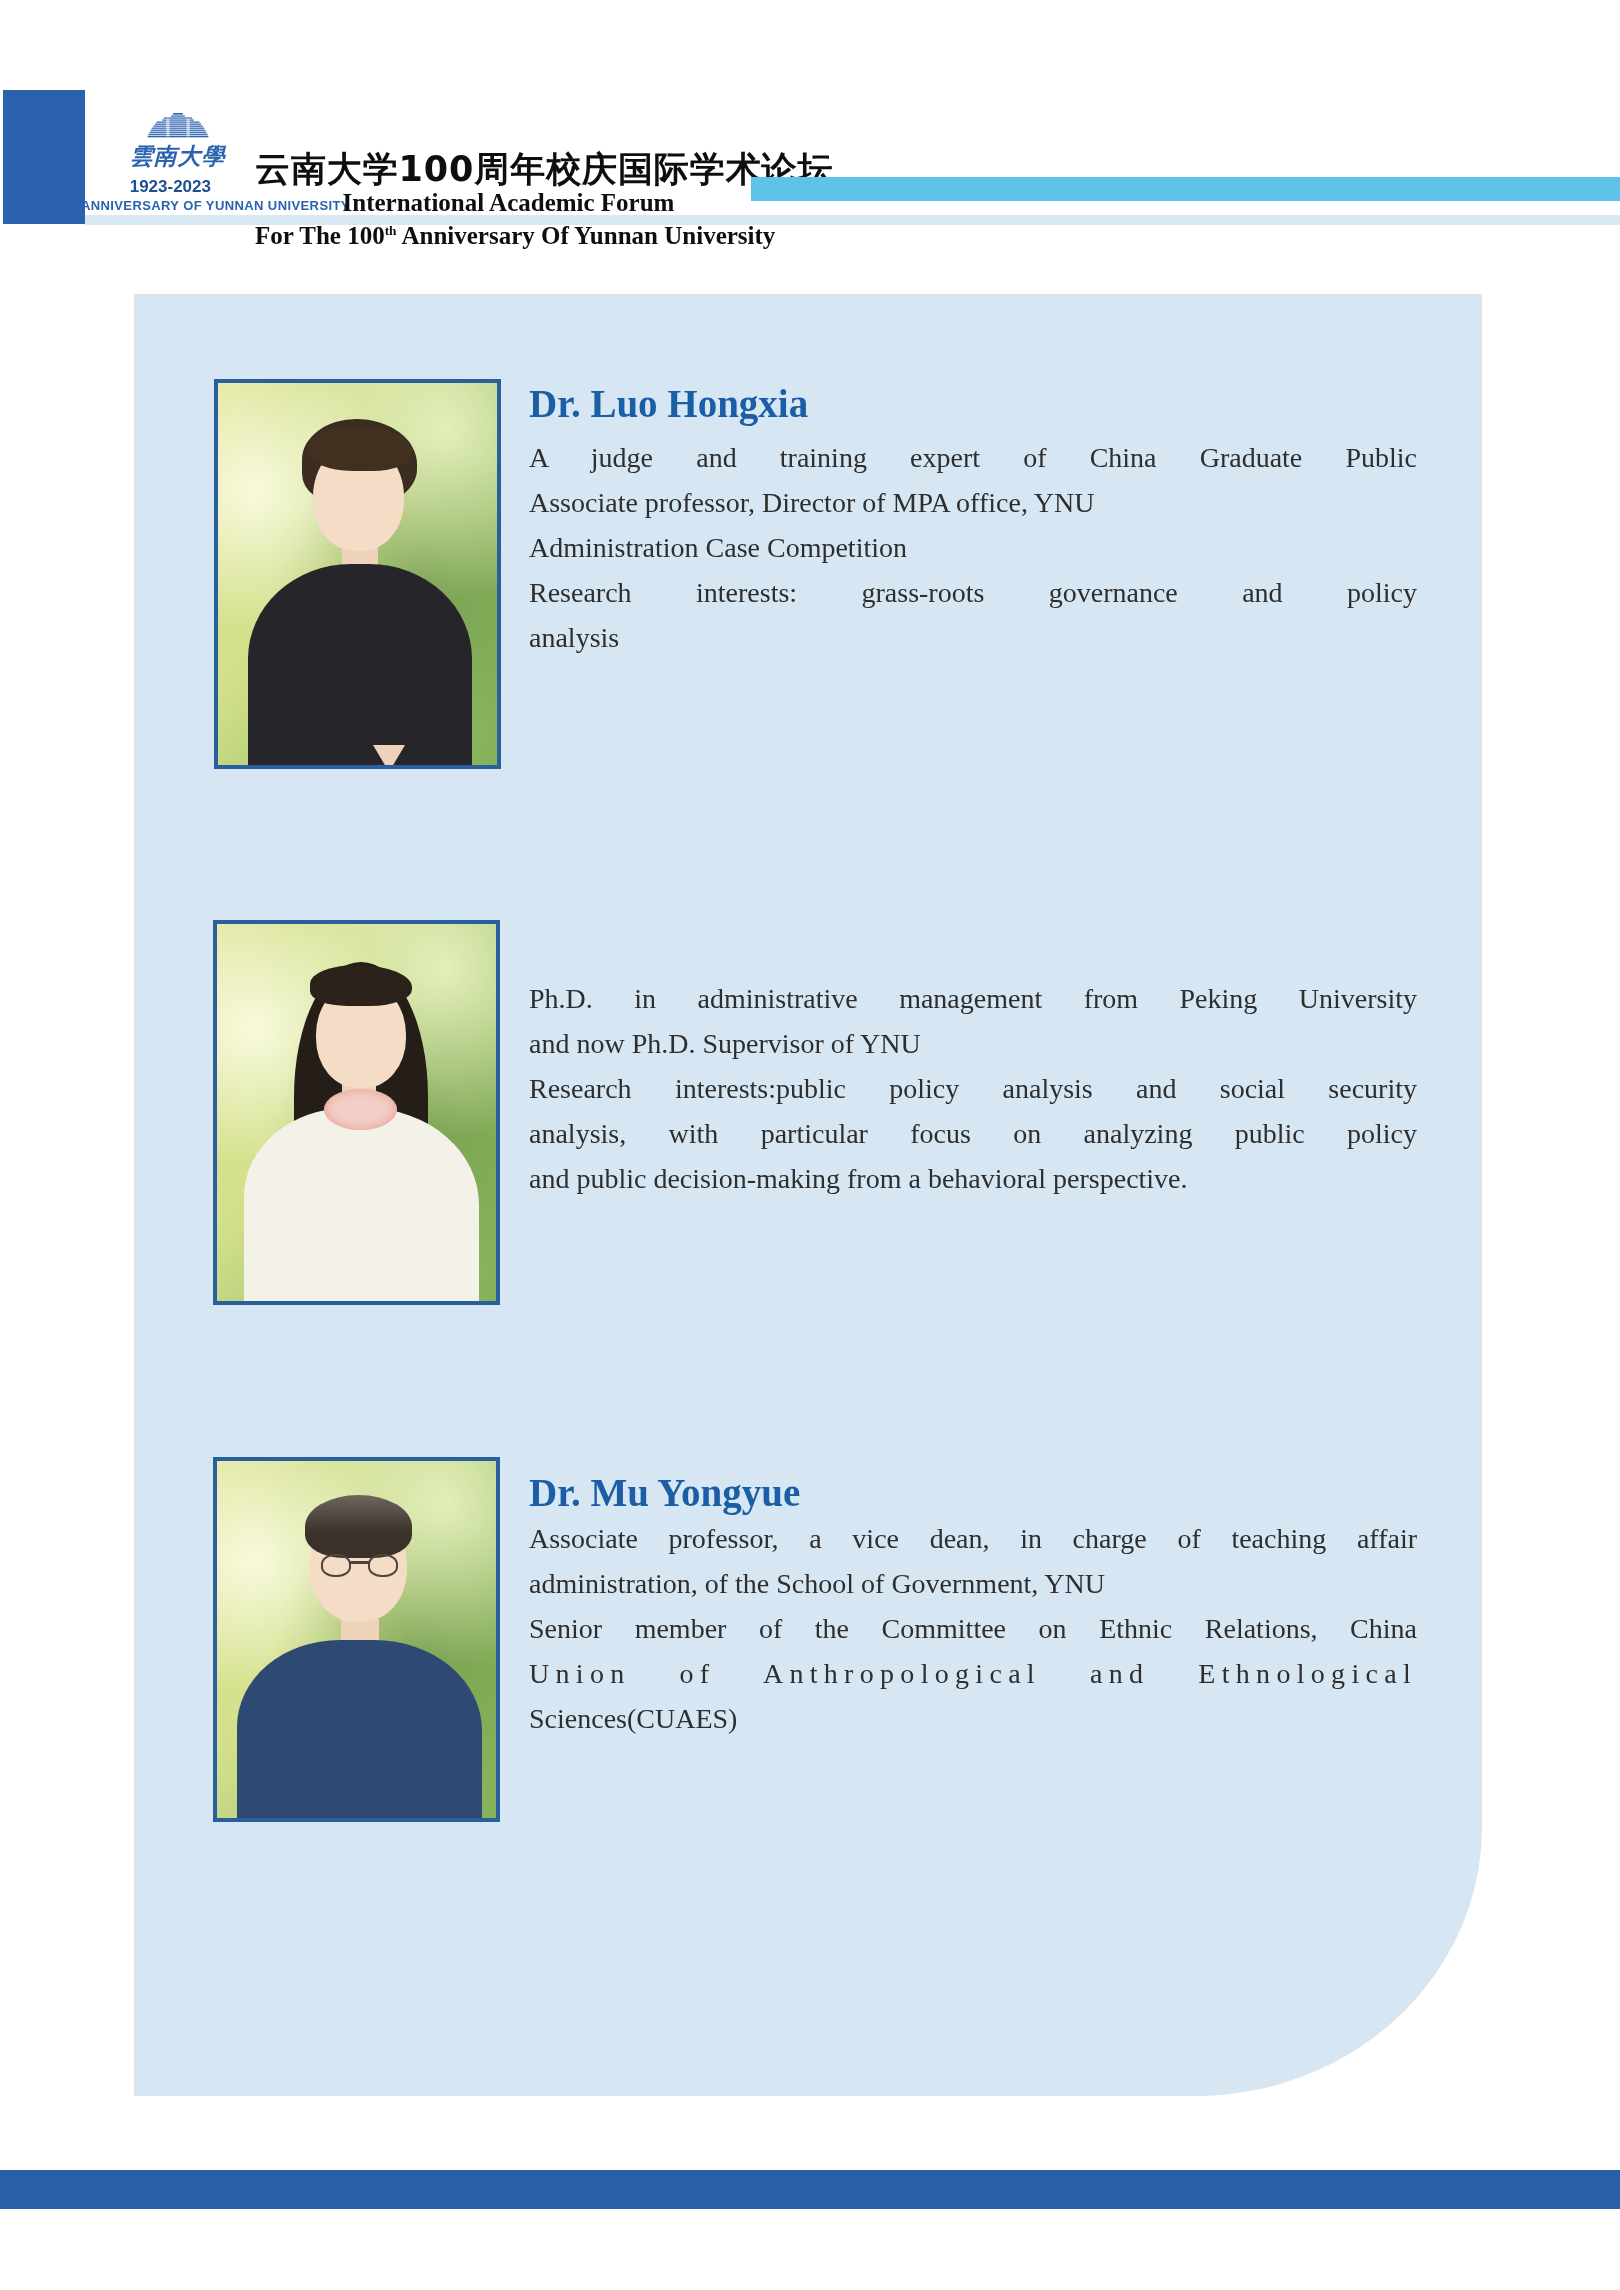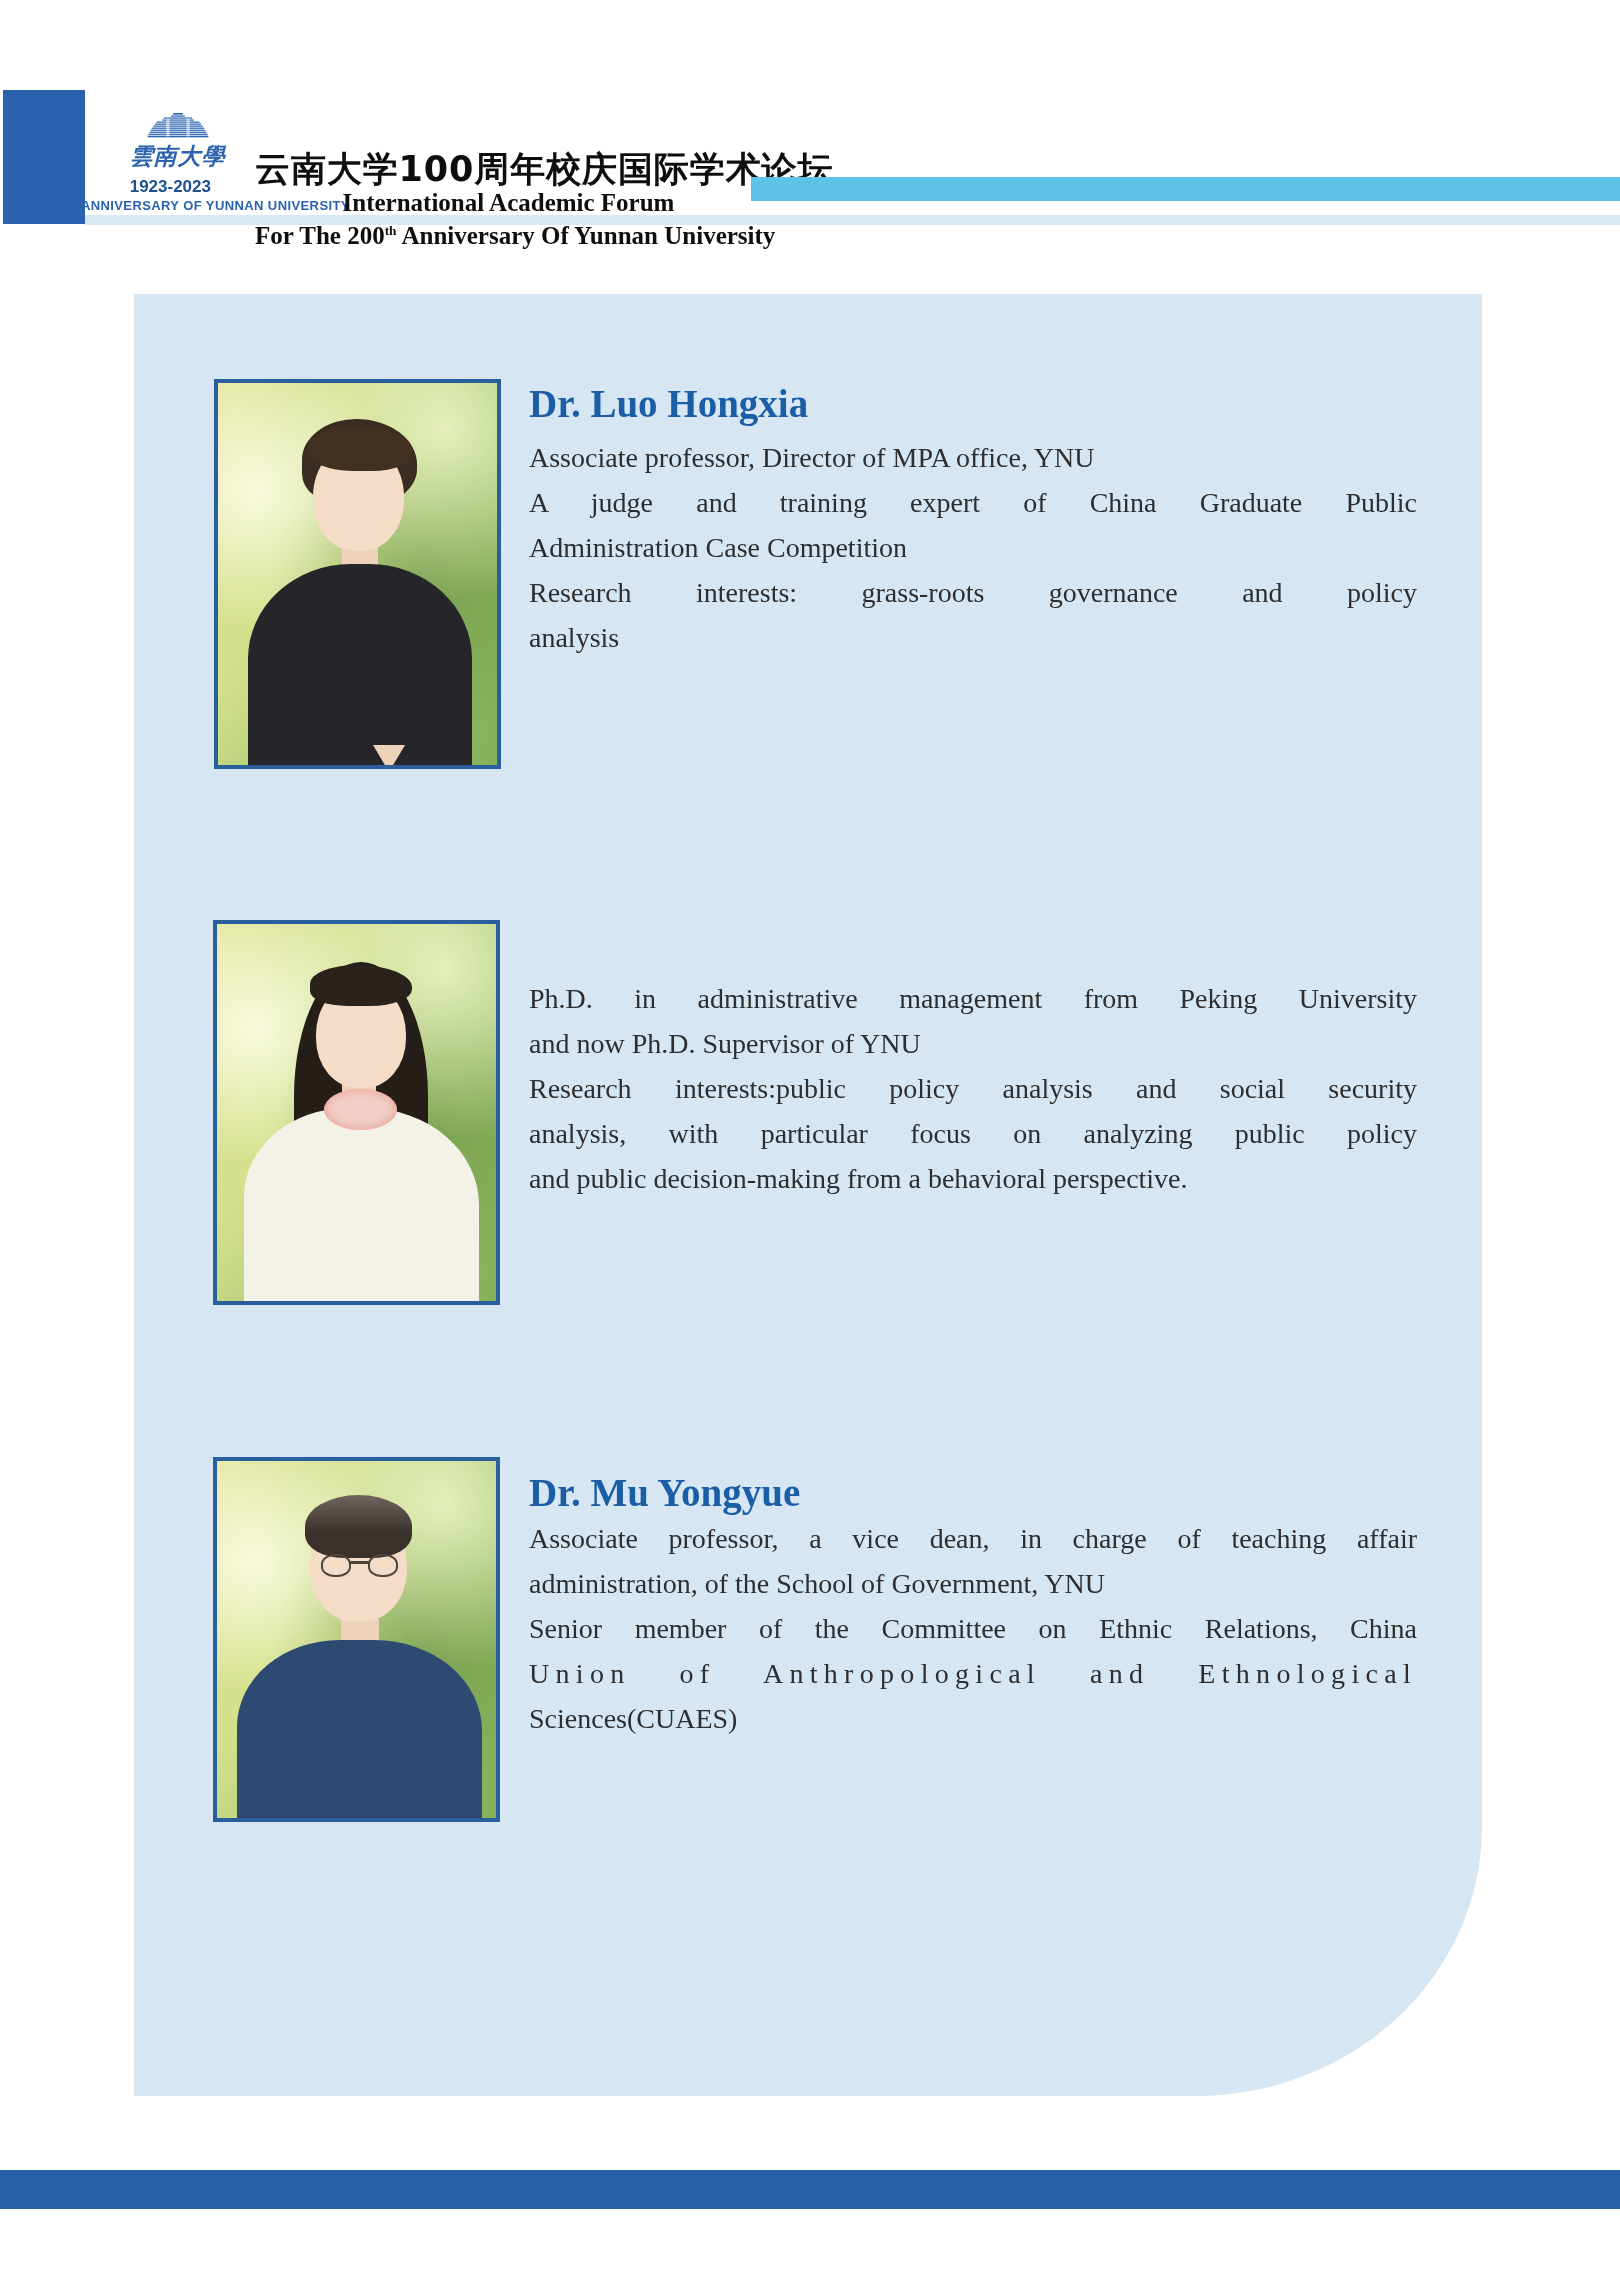--- a/index.html
+++ b/index.html
@@ -158,21 +158,21 @@
     <div class="logo-line2">
       <span class="logo-cn">雲南大學</span>
       <span class="logo-years">1923-2023</span>
     </div>
     <div class="logo-caption">THE 100TH ANNIVERSARY OF YUNNAN UNIVERSITY</div>
   </div>
 
   <div id="header-titles">
     <div class="title-cn">云南大学100周年校庆国际学术论坛</div>
     <div class="title-en">International Academic Forum</div>
-    <div class="title-en"><span>For The 200</span><sup>th</sup><span> Anniversary Of Yunnan University</span></div>
+    <div class="title-en"><span>For The 100</span><sup>th</sup><span> Anniversary Of Yunnan University</span></div>
   </div>
 
   <div id="sky-bar"></div>
   <div id="header-strip"></div>
 
   <div id="card"></div>
 
   <div class="photo" style="top:379px;height:390px;">
     <div class="photo-bg bg-green"></div>
     <div class="person">
@@ -180,22 +180,22 @@
       <div class="neck p1-neck"></div>
       <div class="head p1-head"></div>
       <div class="p1-fringe"></div>
       <div class="torso p1-torso">
         <div class="p1-vneck"></div>
       </div>
     </div>
   </div>
   <div class="profile-name" style="top:380px;">Dr. Luo Hongxia</div>
   <div class="bio" style="top:435px;">
+    <span class="line just">A judge and training expert of China Graduate Public</span>
     <span class="line">Associate professor, Director of MPA office, YNU</span>
-    <span class="line just">A judge and training expert of China Graduate Public</span>
     <span class="line">Administration Case Competition</span>
     <span class="line just">Research interests: grass-roots governance and policy</span>
     <span class="line">analysis</span>
   </div>
 
   <div class="photo" style="top:920px;height:385px;left:213px;">
     <div class="photo-bg bg-green"></div>
     <div class="person">
       <div class="hair p2-hairback"></div>
       <div class="neck p2-neck"></div>

